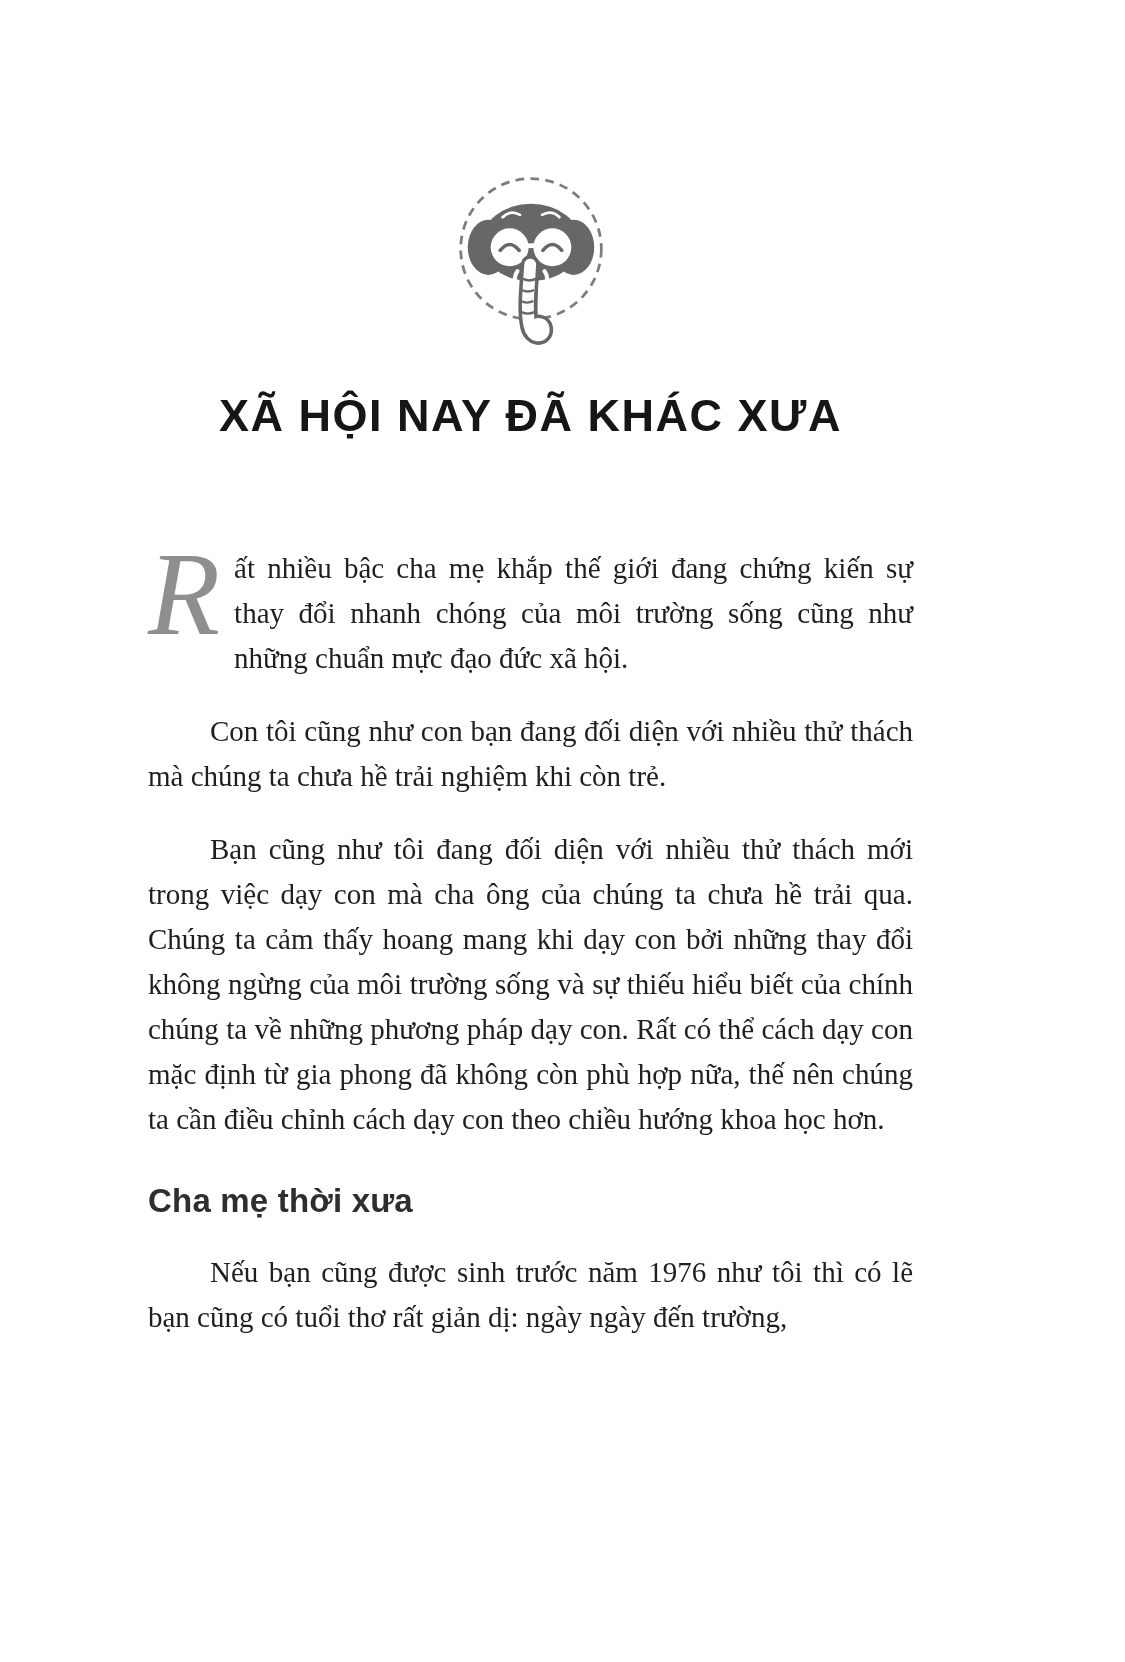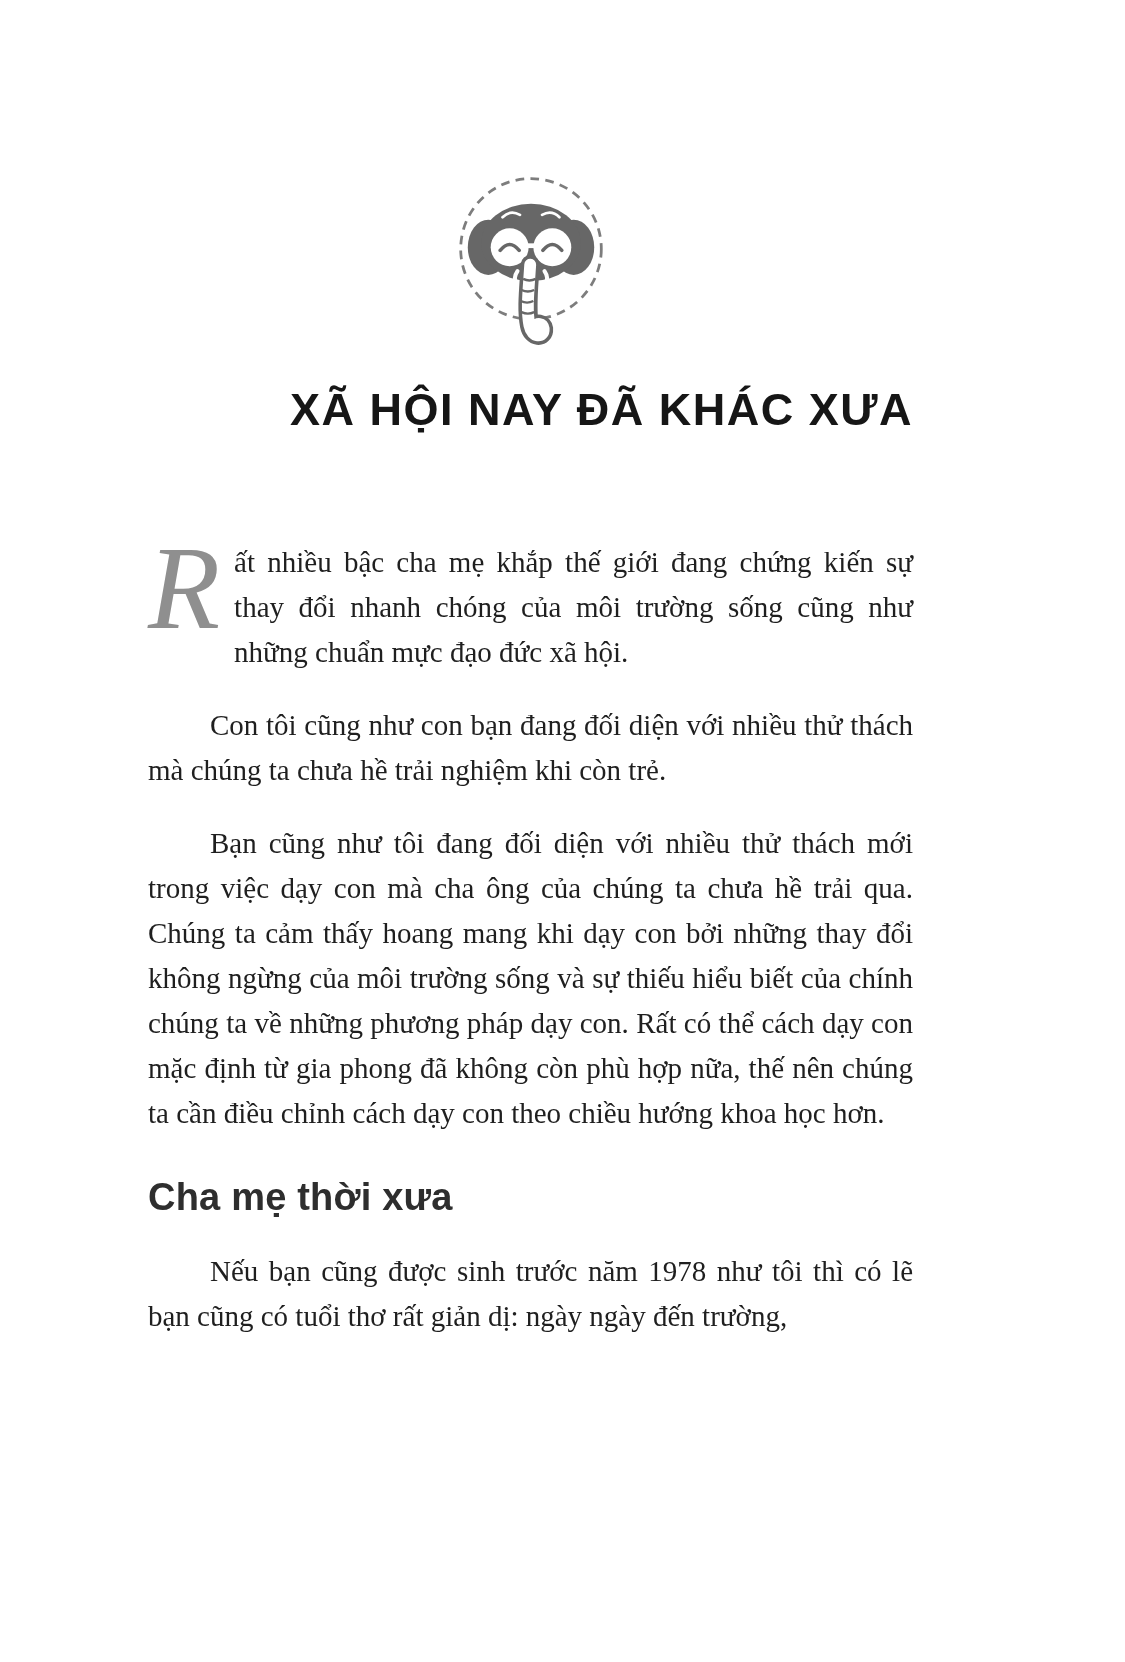--- a/index.html
+++ b/index.html
@@ -16,22 +16,22 @@
     font-family: "Liberation Serif", serif;
     color: #1d1d1d;
     position: relative;
   }
   .logo-wrap {
     padding-top: 176px;
     display: flex;
     justify-content: center;
   }
   .chapter-title {
-    margin-top: 18px;
-    text-align: right;
+    margin-top: 24px;
+    text-align: center;
     font-family: "Liberation Sans", sans-serif;
     font-weight: bold;
     font-size: 45px;
     letter-spacing: 1.5px;
     color: #161616;
   }
   .body-text {
     margin-top: 104px;
   }
   .para {
@@ -47,21 +47,21 @@
     font-family: "Liberation Serif", serif;
     font-style: italic;
     font-size: 118px;
     line-height: 90px;
     padding: 4px 14px 0 0;
     color: #8f8f8f;
   }
   .section-heading {
     font-family: "Liberation Sans", sans-serif;
     font-weight: bold;
-    font-size: 38px;
+    font-size: 33px;
     color: #2e2e2e;
     letter-spacing: 0.2px;
     margin: 40px 0 30px 0;
   }
   .elephant-svg { display: block; }
 </style>
 </head>
 <body>
 
 <div class="page">
@@ -106,17 +106,17 @@
 
     <p class="para"><span class="dropcap">R</span><span>ất nhiều bậc cha mẹ khắp thế giới đang chứng kiến sự thay đổi nhanh chóng của môi trường sống cũng như những chuẩn mực đạo đức xã hội.</span></p>
 
     <p class="para indent">Con tôi cũng như con bạn đang đối diện với nhiều thử thách mà chúng ta chưa hề trải nghiệm khi còn trẻ.</p>
 
     <p class="para indent">Bạn cũng như tôi đang đối diện với nhiều thử thách mới trong việc dạy con mà cha ông của chúng ta chưa hề trải qua. Chúng ta cảm thấy hoang mang khi dạy con bởi những thay đổi không ngừng của môi trường sống và sự thiếu hiểu biết của chính chúng ta về những phương pháp dạy con. Rất có thể cách dạy con mặc định từ gia phong đã không còn phù hợp nữa, thế nên chúng ta cần điều chỉnh cách dạy con theo chiều hướng khoa học hơn.</p>
 
 
     <h2 class="section-heading">Cha mẹ thời xưa</h2>
 
-    <p class="para indent">Nếu bạn cũng được sinh trước năm 1978 như tôi thì có lẽ bạn cũng có tuổi thơ rất giản dị: ngày ngày đến trường,</p>
+    <p class="para indent">Nếu bạn cũng được sinh trước năm 1976 như tôi thì có lẽ bạn cũng có tuổi thơ rất giản dị: ngày ngày đến trường,</p>
 
   </div>
 
 </div>
 
 </body></html>

